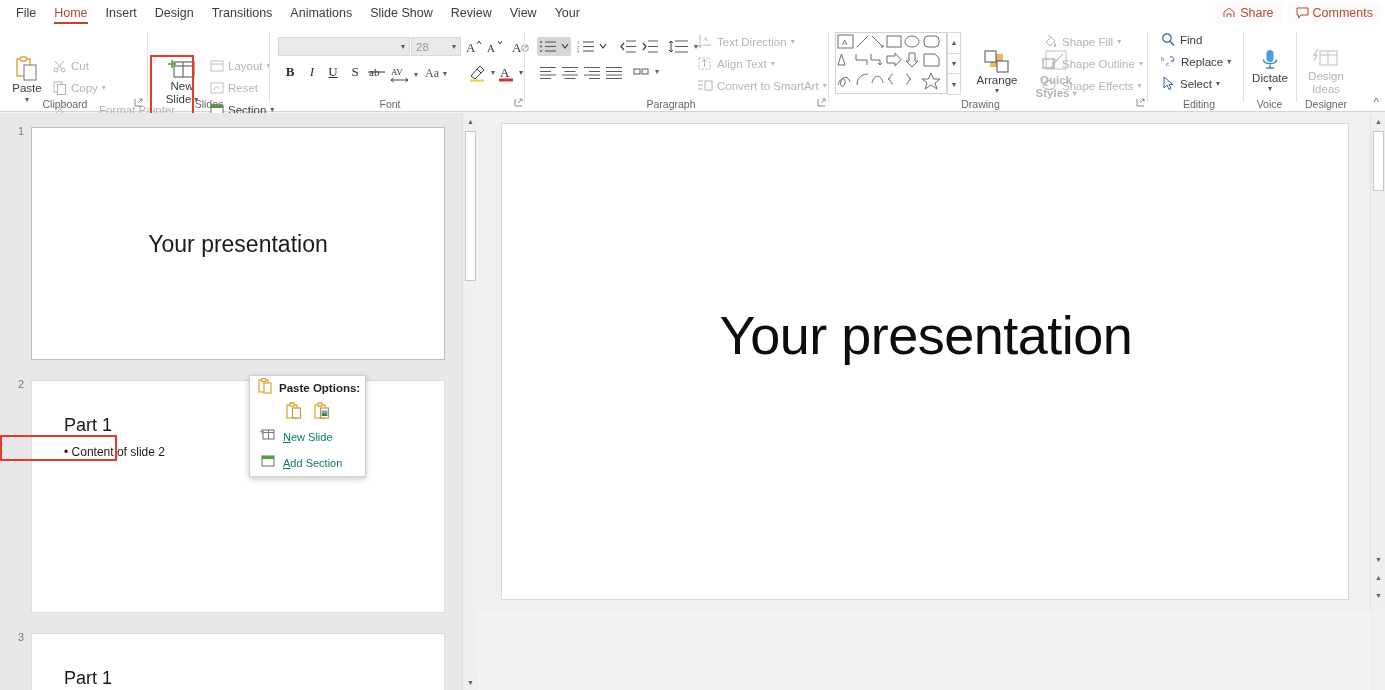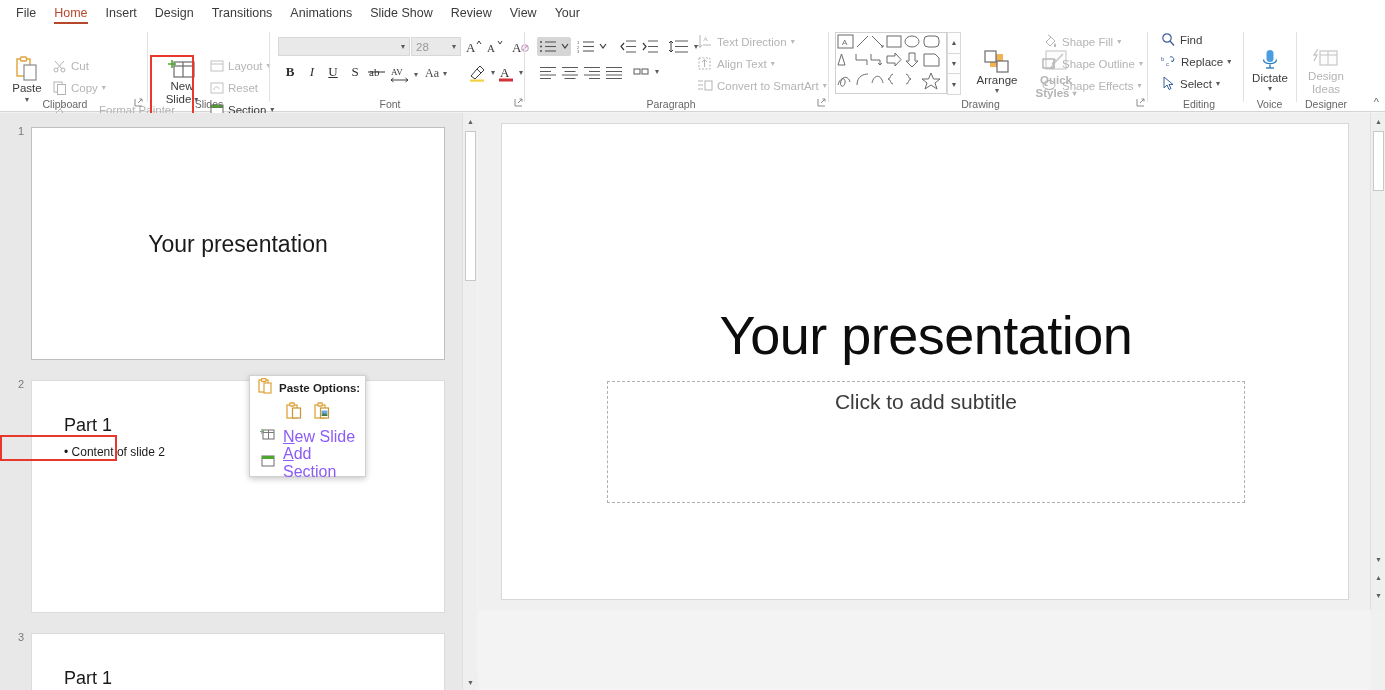--- a/index.html
+++ b/index.html
@@ -210,21 +210,21 @@
   }
   .ctx-po-label { font-size: 11.5px; color: #1f1f1f; font-weight: bold; }
   .ctx-po-icons {
     height: 24px; display: flex; align-items: center; gap: 12px;
     padding-left: 36px;
   }
   .ctx-item {
     position: relative; height: 26px; display: flex; align-items: center;
     gap: 8px; padding-left: 10px; cursor: default;
   }
-  .ctx-item-label { font-size: 16px; color: #8b5cf6; }
+  .ctx-item-label { font-size: 11px; color: #0f766e; }
   .ctx-item-label u { text-decoration: underline; }
   .ctx-hl {
     position: absolute; left: 0px; top: 435px; width: 117px; height: 26px;
     border: 2px solid #e8382b; z-index: 41; pointer-events: none;
   }
   svg { shape-rendering: geometricPrecision; }
 </style>
 </head>
 <body>
 
@@ -235,20 +235,39 @@
     <div class="menu-item active">Home</div>
     <div class="menu-item">Insert</div>
     <div class="menu-item">Design</div>
     <div class="menu-item">Transitions</div>
     <div class="menu-item">Animations</div>
     <div class="menu-item">Slide Show</div>
     <div class="menu-item">Review</div>
     <div class="menu-item">View</div>
     <div class="menu-item">Your</div>
 
+    <div class="menubar-right">
+      <div class="mb-btn">
+        <span>
+          <svg width="13" height="12" viewBox="0 0 13 12">
+              <path d="M1 10 L1 5 L6 1 L11 5 L11 10" fill="none" stroke="#b7472a" stroke-width="1"></path>
+              <path d="M4 10 L4 7 L8 7 L8 10" fill="none" stroke="#b7472a" stroke-width="1"></path>
+            </svg>
+        </span>
+        <span>Share</span>
+      </div>
+      <div class="mb-btn">
+        <span>
+          <svg width="13" height="12" viewBox="0 0 13 12">
+              <path d="M1 1 L12 1 L12 8 L5 8 L2.5 11 L2.5 8 L1 8 Z" fill="none" stroke="#b7472a" stroke-width="1"></path>
+            </svg>
+        </span>
+        <span>Comments</span>
+      </div>
+    </div>
   </div>
 
   <div class="ribbon">
 
     <div class="rgroup" style="left:0px; width:148px;">
       <div class="big-btn" style="left:8px; top:30px; width:38px;">
         <span class="icobox">
           <svg width="26" height="26" viewBox="0 0 26 26">
             <rect x="3" y="3" width="13" height="17" fill="#fff" stroke="#e0a33a" stroke-width="1.4"></rect>
             <rect x="6.5" y="1" width="6" height="4" rx="1" fill="#fff" stroke="#e0a33a" stroke-width="1.4"></rect>
@@ -734,23 +753,20 @@
 
   <div class="tb-scroll">
     <div class="sb-arrow" style="top:0px;">▲</div>
     <div class="sb-thumb" style="top:18px; height:150px;"></div>
     <div class="sb-arrow" style="top:561px;">▼</div>
   </div>
 
   <div class="editor">
     <div class="slide-canvas">
       <div class="slide-title">Your presentation</div>
-      <div class="slide-subtitle-box">
-        <div class="slide-subtitle-text">Click to add subtitle</div>
-      </div>
     </div>
   </div>
 
   <div class="ed-scroll">
     <div class="sb-arrow" style="top:0px;">▲</div>
     <div class="sb-thumb" style="top:18px; height:60px;"></div>
     <div class="sb-arrow" style="top:438px;">▼</div>
     <div class="sb-arrow" style="top:456px;">▲</div>
     <div class="sb-arrow" style="top:474px;">▼</div>
   </div>

